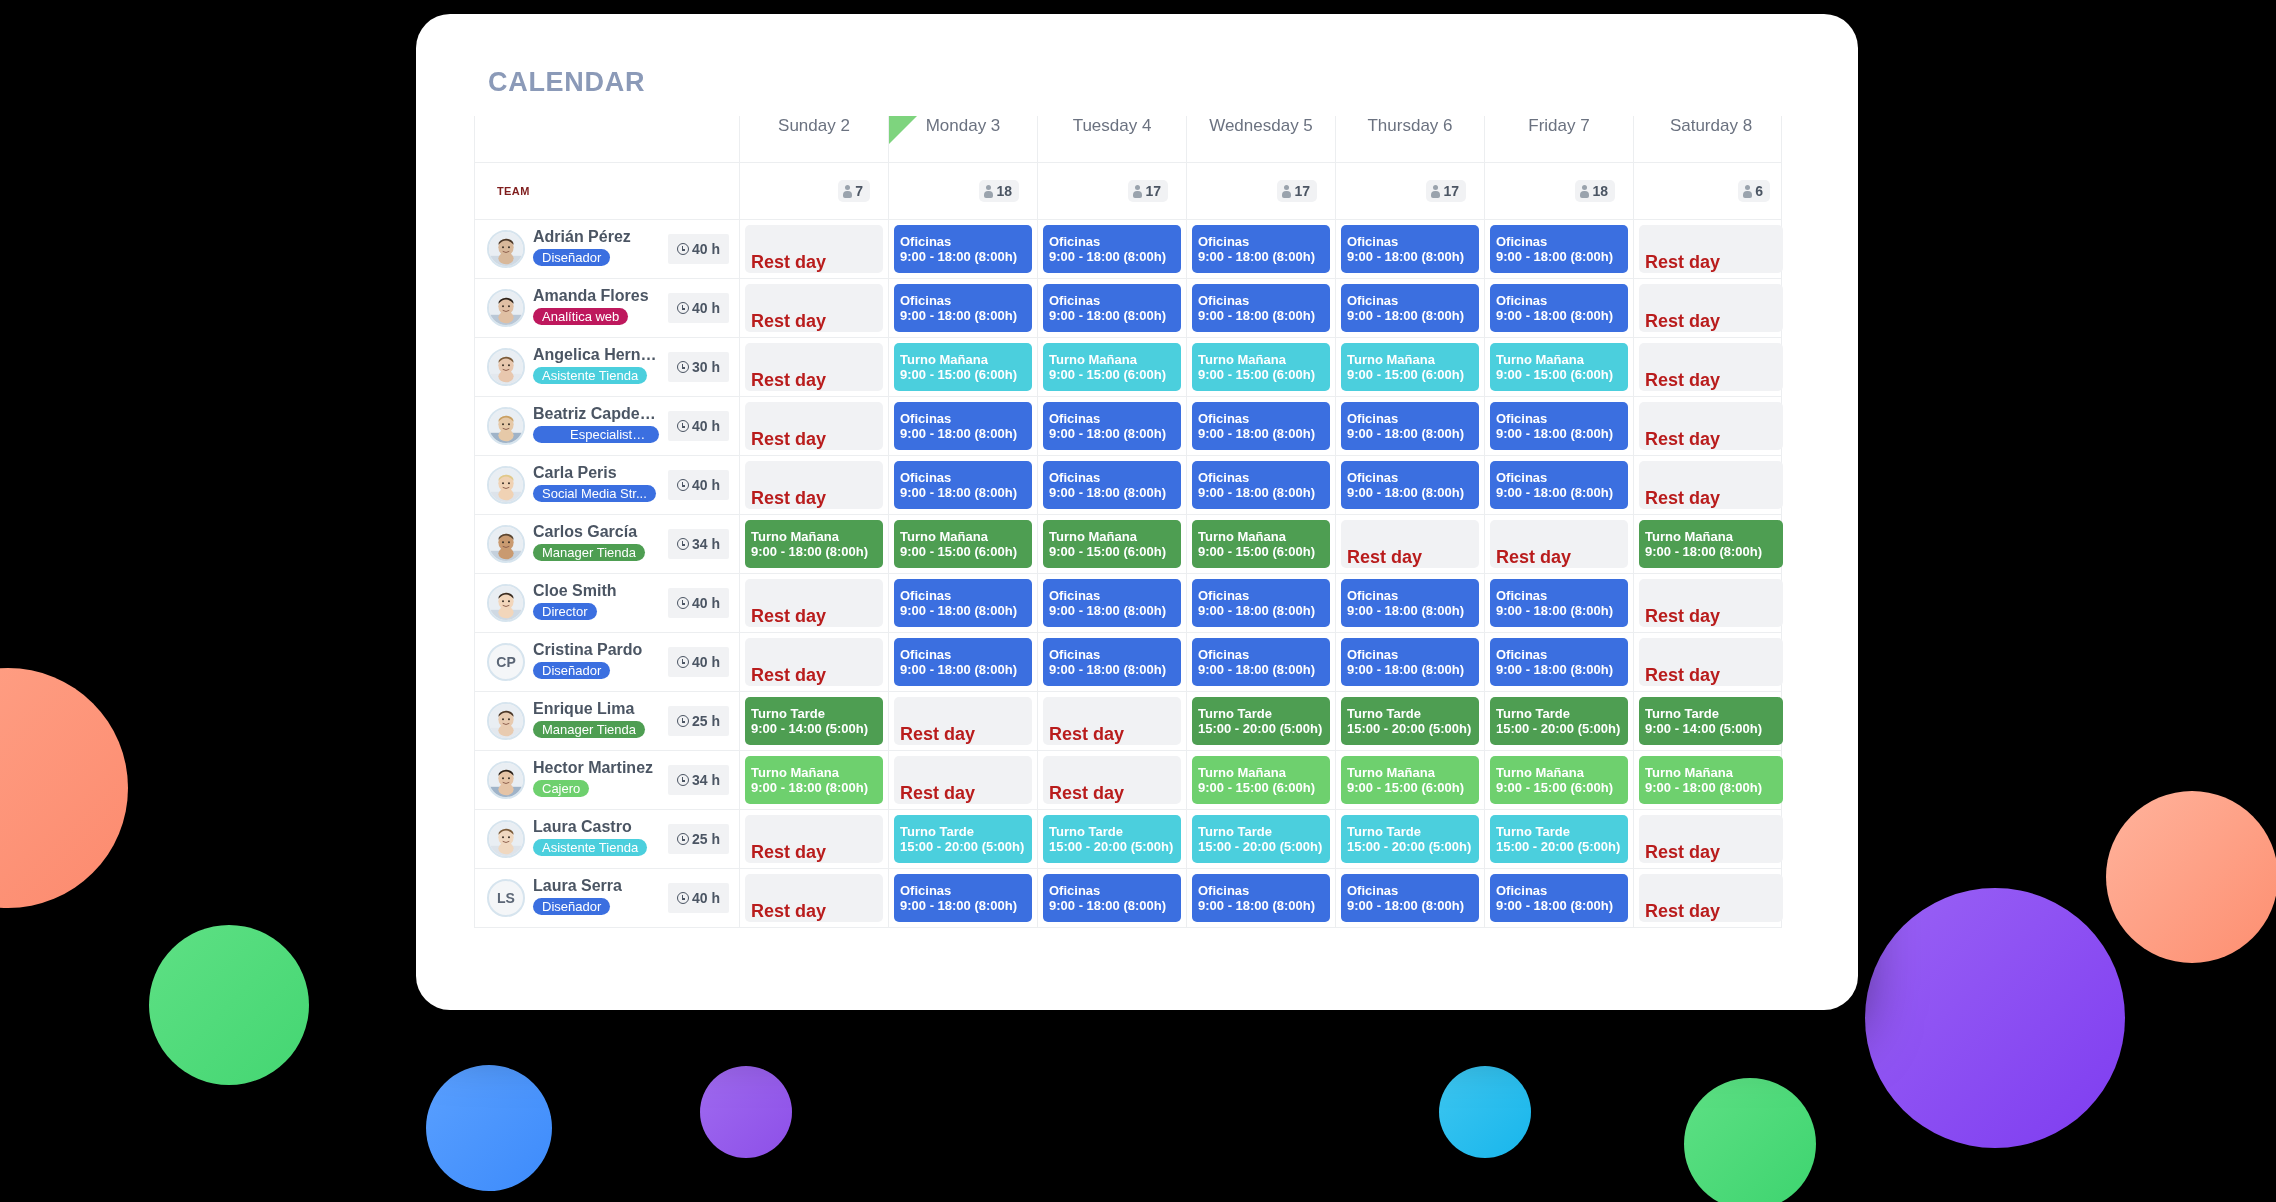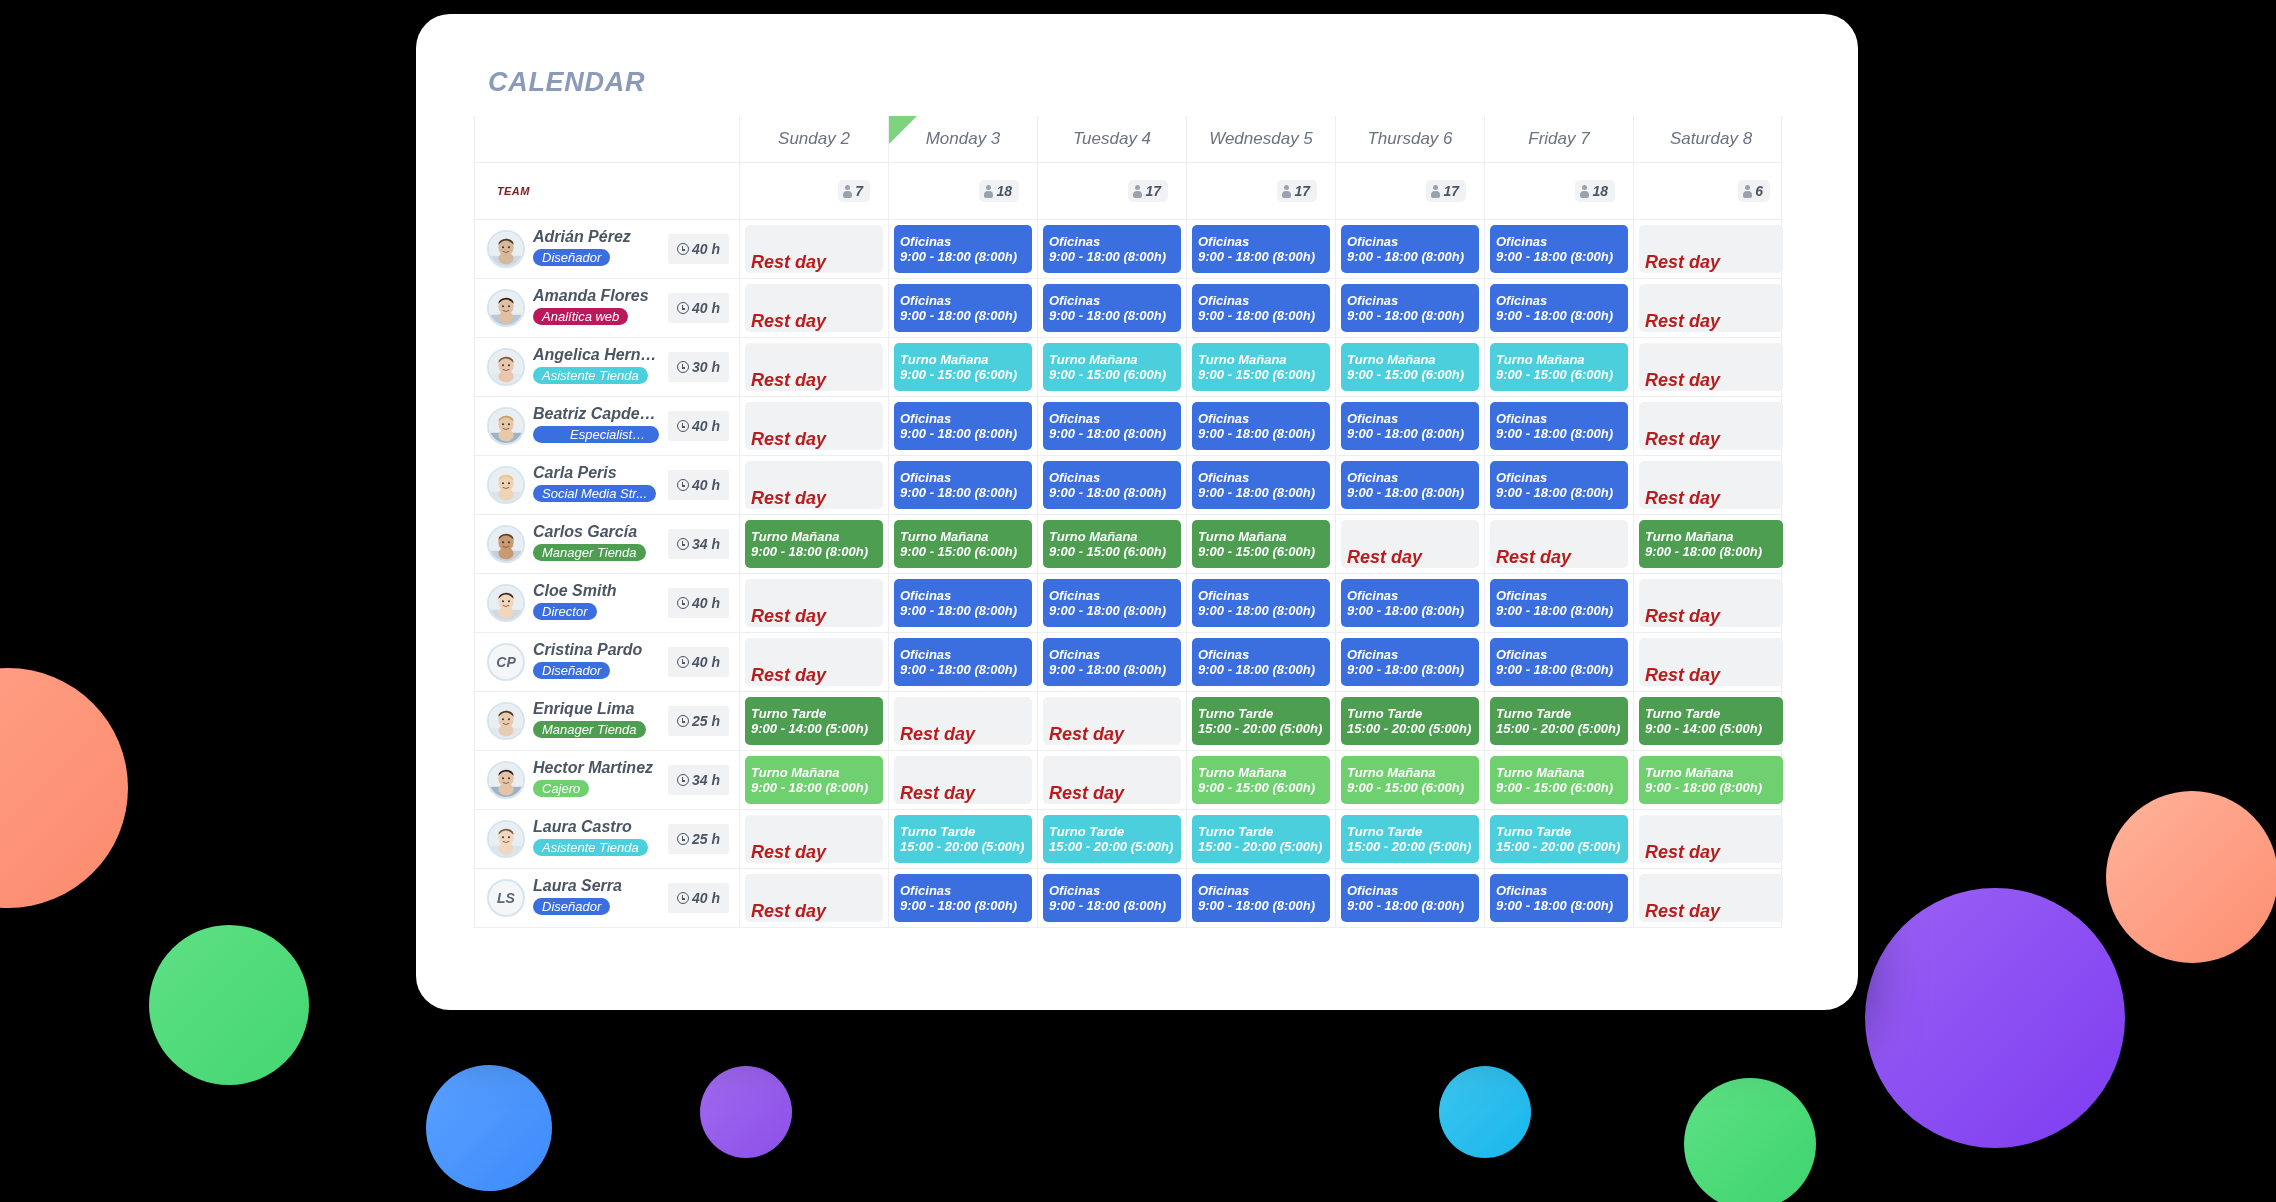--- a/index.html
+++ b/index.html
@@ -38,21 +38,20 @@
     overflow: hidden;
     z-index: 5;
   }
 
   #card-inner {
     position: absolute;
     left: 0; top: 0;
     width: 1442px;
     height: 996px;
     padding: 34px 60px 0 58px;
-    font-style: italic;
   }
 
   .page-title {
     font-size: 27px;
     font-weight: bold;
     letter-spacing: 0.7px;
     color: #8b9ab8;
     margin: 19px 0 18px 14px;
     font-family: "Liberation Sans", sans-serif;
   }
@@ -132,21 +131,21 @@
 
   .col-team { width: 264px; flex: 0 0 264px; }
   .col-day  { width: 149px; flex: 0 0 149px; }
   .col-day:last-child { width: 155px; flex: 0 0 155px; }
 
   
   .hdr-row { border-bottom: 1px solid #eceef0; }
   .hdr-cell {
     height: 46px;
     display: flex;
-    align-items: center;
+    align-items: flex-start;
     justify-content: center;
     font-size: 17px;
     color: #6b7280;
     border-left: 1px solid #eceef0;
     position: relative;
     font-family: "Liberation Sans", sans-serif;
   }
   .hdr-cell.team-hdr { border-left: none; }
   .hdr-cell .today-tri {
     position: absolute;

